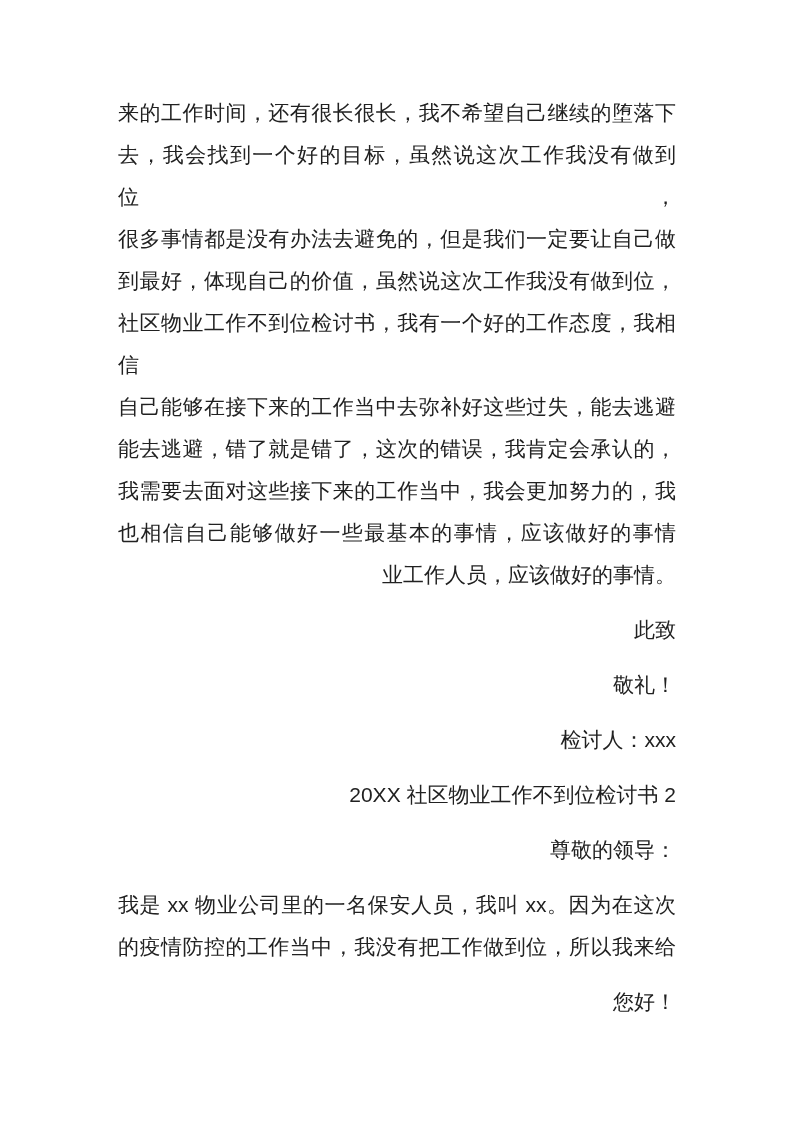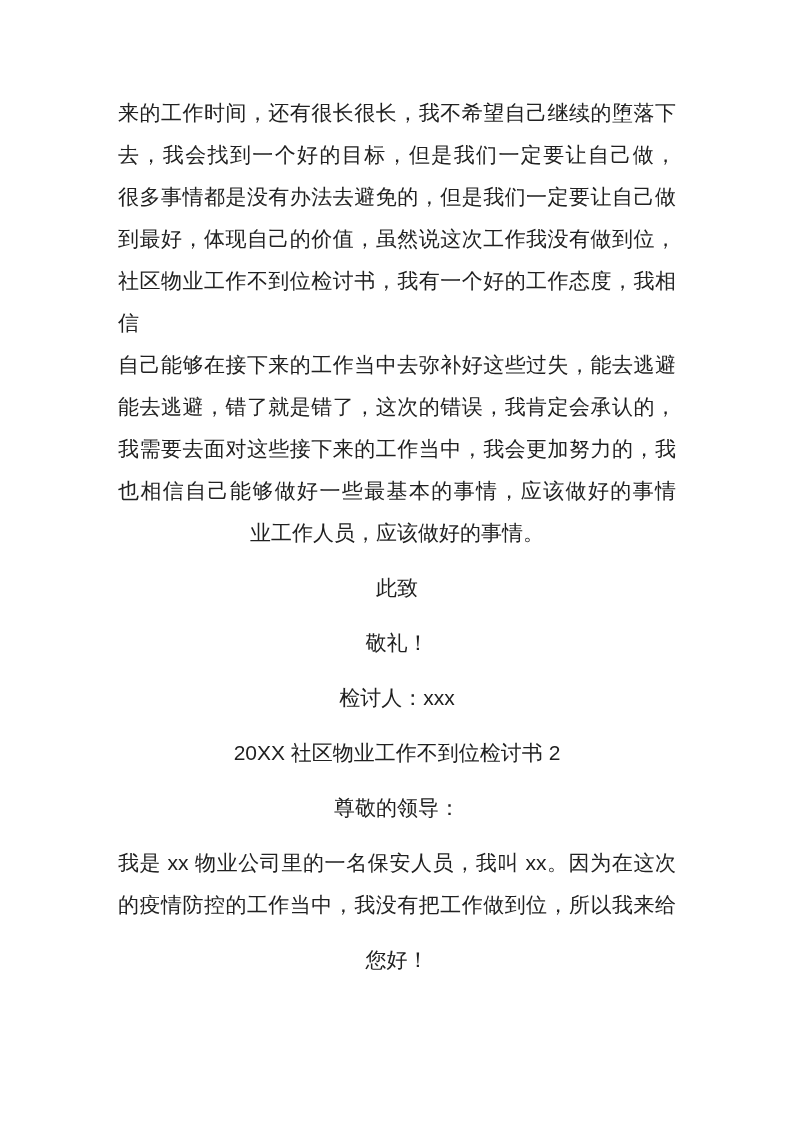--- a/index.html
+++ b/index.html
@@ -21,35 +21,35 @@
     font-family: "Liberation Sans", "DejaVu Sans", sans-serif;
     color: #212121;
   }
   .paragraph {
     margin: 0 0 13px 0;
   }
   .line {
     font-size: 21px;
     line-height: 42px;
     white-space: normal;
-    text-align: center;
+    text-align: right;
   }
   .line.flush {
     text-align: justify;
     text-align-last: justify;
   }
 </style>
 </head>
 <body style="background: rgb(255, 255, 255);">
 
 <div class="page" style="background: rgb(255, 255, 255); color: rgb(33, 33, 33);">
 
   <div class="paragraph">
     <div class="line flush">来的工作时间，还有很长很长，我不希望自己继续的堕落下</div>
-    <div class="line flush">去，我会找到一个好的目标，但是我们一定要让自己做，</div>
+    <div class="line flush">去，我会找到一个好的目标，虽然说这次工作我没有做到位，</div>
     <div class="line flush">很多事情都是没有办法去避免的，但是我们一定要让自己做</div>
     <div class="line flush">到最好，体现自己的价值，虽然说这次工作我没有做到位，</div>
     <div class="line flush">社区物业工作不到位检讨书，我有一个好的工作态度，我相信</div>
     <div class="line flush">自己能够在接下来的工作当中去弥补好这些过失，能去逃避</div>
     <div class="line flush">能去逃避，错了就是错了，这次的错误，我肯定会承认的，</div>
     <div class="line flush">我需要去面对这些接下来的工作当中，我会更加努力的，我</div>
     <div class="line flush">也相信自己能够做好一些最基本的事情，应该做好的事情</div>
     <div class="line">业工作人员，应该做好的事情。</div>
   </div>
 

